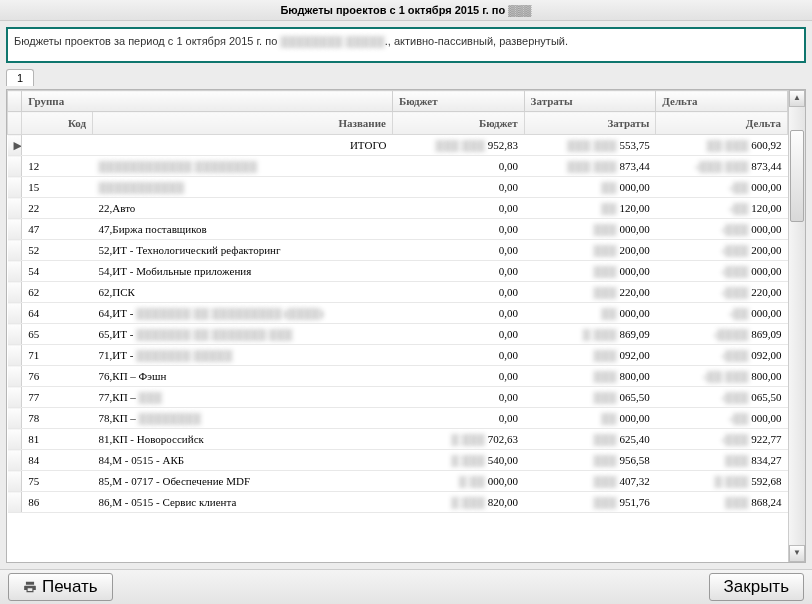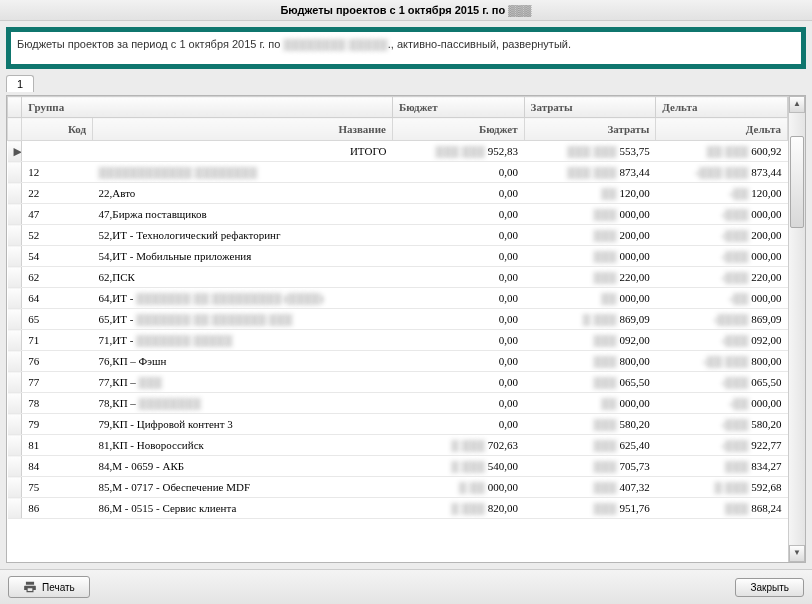--- a/index.html
+++ b/index.html
@@ -1,18 +1,18 @@
 <!DOCTYPE html>
 <html><head>
 <meta charset="utf-8">
 <style>
 html,body{margin:0;padding:0;font-family:Tahoma,Arial,sans-serif;font-size:11px;color:#000;background:#e8e8e8;}
 .window{width:812px;height:604px;background:#ececec;display:flex;flex-direction:column;box-sizing:border-box;}
 .title-bar{background:linear-gradient(#f2f2f2,#e2e2e2);height:20px;line-height:20px;text-align:center;font-weight:bold;border-bottom:1px solid #ccc;}
-.info-box{background:#fff;border:5px solid #0f766e;margin:6px;padding:4px 6px;height:24px;line-height:16px;color:#333;overflow:hidden;}
+.info-box{background:#fff;border:2px solid #0f766e;margin:6px;padding:4px 6px;height:24px;line-height:16px;color:#333;overflow:hidden;}
 .tabs{margin:0 6px;height:20px;}
 .tab{display:inline-block;background:#fff;border:1px solid #b5b5b5;border-bottom:none;padding:2px 10px;border-radius:3px 3px 0 0;font-size:11px;cursor:pointer;}
 .grid-wrap{flex:1;margin:0 6px 6px 6px;background:#fff;border:1px solid #b5b5b5;display:flex;overflow:hidden;font-family:Liberation Serif, serif;}
 .grid{flex:1;overflow:hidden;}
 table{border-collapse:collapse;width:100%;table-layout:fixed;}
 th,td{border-bottom:1px solid #e8e8e8;padding:0 6px;height:20px;line-height:20px;white-space:nowrap;overflow:hidden;text-overflow:ellipsis;}
 thead tr.g1 th{background:linear-gradient(#fdfdfd,#ececec);border:1px solid #d0d0d0;text-align:left;color:#555;}
 thead tr.g2 th{background:linear-gradient(#fafafa,#f0f0f0);border:1px solid #d8d8d8;text-align:right;color:#555;height:22px;}
 .col-ind{width:14px;}
 .col-code{width:70px;}
@@ -22,21 +22,21 @@
 .col-delta{width:130px;text-align:right;}
 td.num{text-align:right;}
 td.ind{background:linear-gradient(#fdfdfd,#ececec);border-right:1px solid #d0d0d0;text-align:center;color:#555;}
 .total-row td{font-weight:normal;}
 .total-row .name{text-align:right;padding-right:6px;}
 .blur{color:transparent;text-shadow:0 0 4px rgba(80,80,80,0.9);}
 .vscroll{width:16px;background:linear-gradient(90deg,#f5f5f5,#e4e4e4);border-left:1px solid #ccc;position:relative;}
 .vscroll .btn{height:15px;background:linear-gradient(#fdfdfd,#dcdcdc);border:1px solid #bbb;margin:0;font-size:8px;text-align:center;line-height:13px;color:#555;}
 .vscroll .thumb{position:absolute;left:1px;right:1px;top:40px;height:90px;background:linear-gradient(#fdfdfd,#d8d8d8);border:1px solid #aaa;border-radius:2px;}
 .footer{height:34px;border-top:1px solid #ccc;background:linear-gradient(#f4f4f4,#e4e4e4);display:flex;align-items:center;justify-content:space-between;padding:0 8px;}
-.btn3d{background:linear-gradient(#fefefe,#e2e2e2);border:1px solid #9a9a9a;border-radius:3px;padding:3px 14px;cursor:pointer;font-family:inherit;font-size:10px;display:inline-flex;align-items:center;gap:5px;}
+.btn3d{background:linear-gradient(#fefefe,#e2e2e2);border:1px solid #9a9a9a;border-radius:3px;padding:3px 14px;cursor:pointer;font-family:inherit;font-size:17px;display:inline-flex;align-items:center;gap:5px;}
 svg.printer{width:14px;height:14px;}
 </style>
 </head>
 <body>
 
 <div class="window">
   <div class="title-bar">Бюджеты проектов с 1 октября 2015 г. по ▒▒▒</div>
   <div class="info-box">
     <span>Бюджеты проектов за период с 1 октября 2015 г. по </span><span class="blur">▒▒▒▒▒▒▒▒ ▒▒▒▒▒</span><span>., активно-пассивный, развернутый.</span>
   </div>
@@ -83,20 +83,28 @@
             <tr>
               <td class="ind"></td>
               <td>12</td>
               <td><span class="blur">▒▒▒▒▒▒▒▒▒▒▒▒ ▒▒▒▒▒▒▒▒</span></td>
               <td class="num"><span>0,00</span></td>
               <td class="num"><span class="blur">▒▒▒ ▒▒▒</span><span> 873,44</span></td>
               <td class="num"><span class="blur">-▒▒▒ ▒▒▒</span><span> 873,44</span></td>
             </tr>
             <tr>
               <td class="ind"></td>
+              <td>15</td>
+              <td><span class="blur">▒▒▒▒▒▒▒▒▒▒▒</span></td>
+              <td class="num"><span>0,00</span></td>
+              <td class="num"><span class="blur">▒▒</span><span> 000,00</span></td>
+              <td class="num"><span class="blur">-▒▒</span><span> 000,00</span></td>
+            </tr>
+            <tr>
+              <td class="ind"></td>
               <td>22</td>
               <td>22,Авто</td>
               <td class="num"><span>0,00</span></td>
               <td class="num"><span class="blur">▒▒</span><span> 120,00</span></td>
               <td class="num"><span class="blur">-▒▒</span><span> 120,00</span></td>
             </tr>
             <tr>
               <td class="ind"></td>
               <td>47</td>
               <td>47,Биржа поставщиков</td>
@@ -168,43 +176,35 @@
               <td class="num"><span class="blur">▒▒▒</span><span> 065,50</span></td>
               <td class="num"><span class="blur">-▒▒▒</span><span> 065,50</span></td>
             </tr>
             <tr>
               <td class="ind"></td>
               <td>78</td>
               <td><span>78,КП – </span><span class="blur">▒▒▒▒▒▒▒▒</span></td>
               <td class="num"><span>0,00</span></td>
               <td class="num"><span class="blur">▒▒</span><span> 000,00</span></td>
               <td class="num"><span class="blur">-▒▒</span><span> 000,00</span></td>
-            </tr>
-            <tr>
-              <td class="ind"></td>
-              <td>79</td>
-              <td>79,КП - Цифровой контент 3</td>
-              <td class="num"><span>0,00</span></td>
-              <td class="num"><span class="blur">▒▒▒</span><span> 580,20</span></td>
-              <td class="num"><span class="blur">-▒▒▒</span><span> 580,20</span></td>
             </tr>
             <tr>
               <td class="ind"></td>
               <td>81</td>
               <td>81,КП - Новороссийск</td>
               <td class="num"><span class="blur">▒ ▒▒▒</span><span> 702,63</span></td>
               <td class="num"><span class="blur">▒▒▒</span><span> 625,40</span></td>
               <td class="num"><span class="blur">-▒▒▒</span><span> 922,77</span></td>
             </tr>
             <tr>
               <td class="ind"></td>
               <td>84</td>
-              <td>84,М - 0659 - АКБ</td>
+              <td>84,М - 0515 - АКБ</td>
               <td class="num"><span class="blur">▒ ▒▒▒</span><span> 540,00</span></td>
-              <td class="num"><span class="blur">▒▒▒</span><span> 705,73</span></td>
+              <td class="num"><span class="blur">▒▒▒</span><span> 956,58</span></td>
               <td class="num"><span class="blur">▒▒▒</span><span> 834,27</span></td>
             </tr>
             <tr>
               <td class="ind"></td>
               <td>75</td>
               <td>85,М - 0717 - Обеспечение MDF</td>
               <td class="num"><span class="blur">▒ ▒▒</span><span> 000,00</span></td>
               <td class="num"><span class="blur">▒▒▒</span><span> 407,32</span></td>
               <td class="num"><span class="blur">▒ ▒▒▒</span><span> 592,68</span></td>
             </tr>

